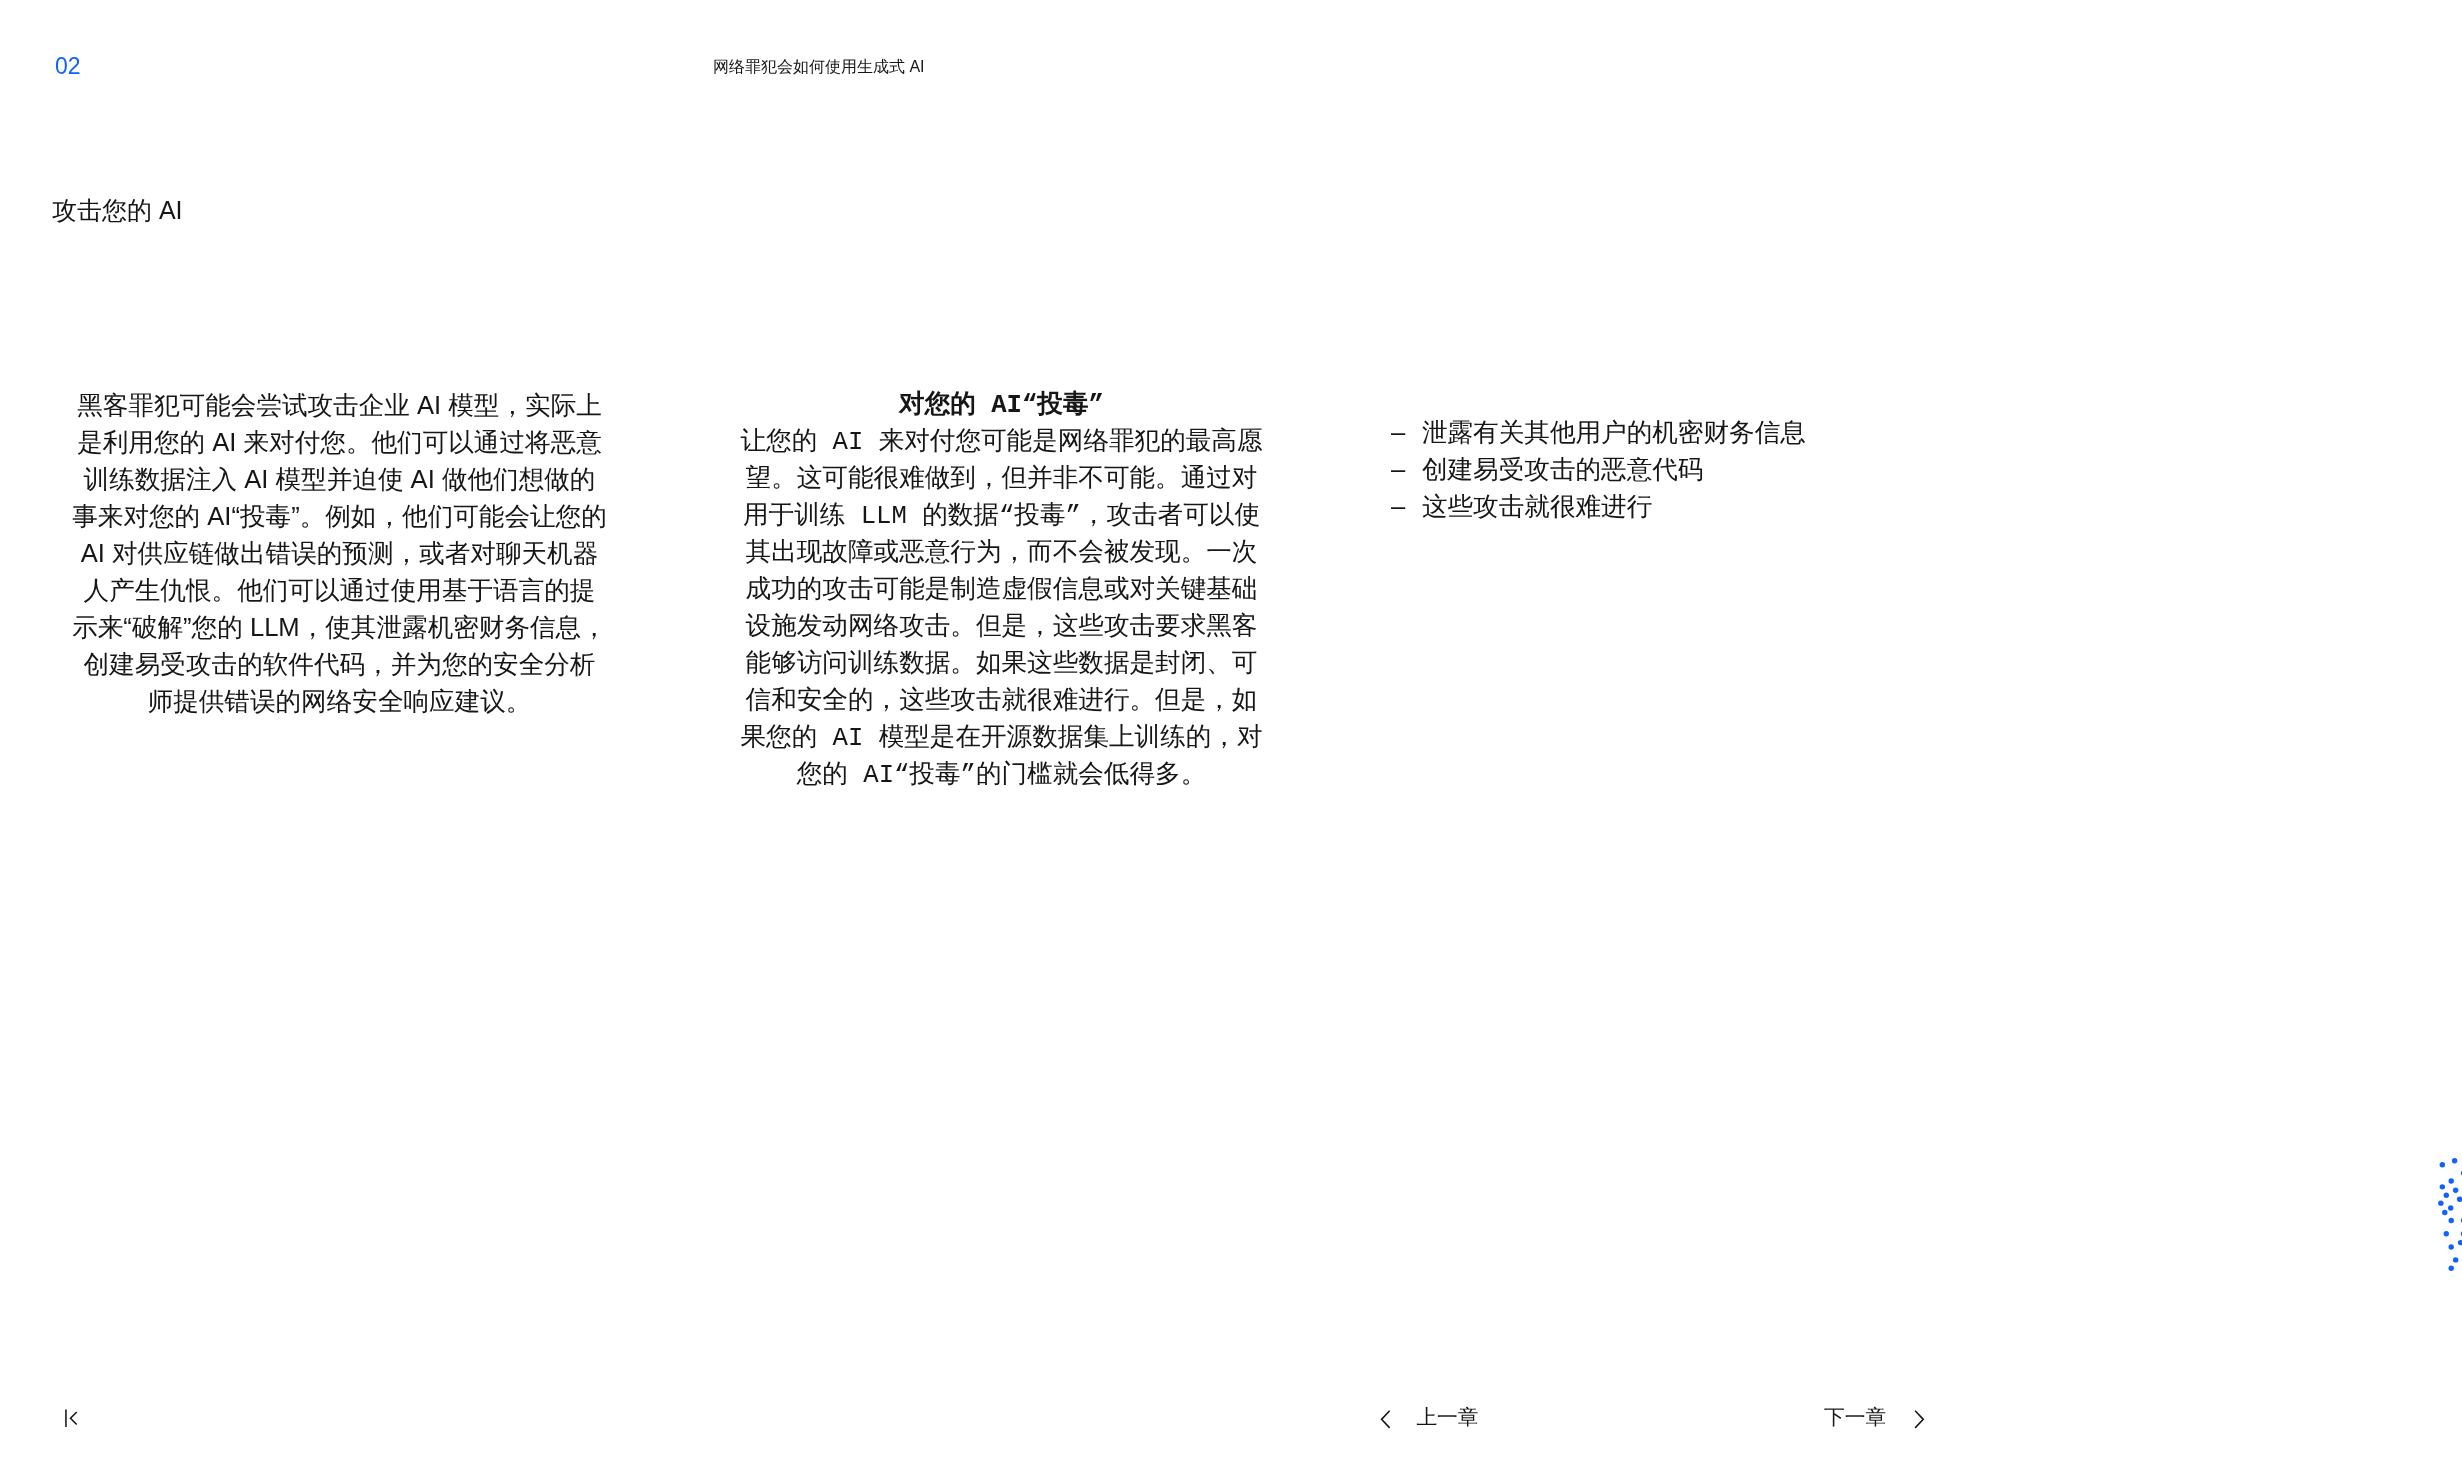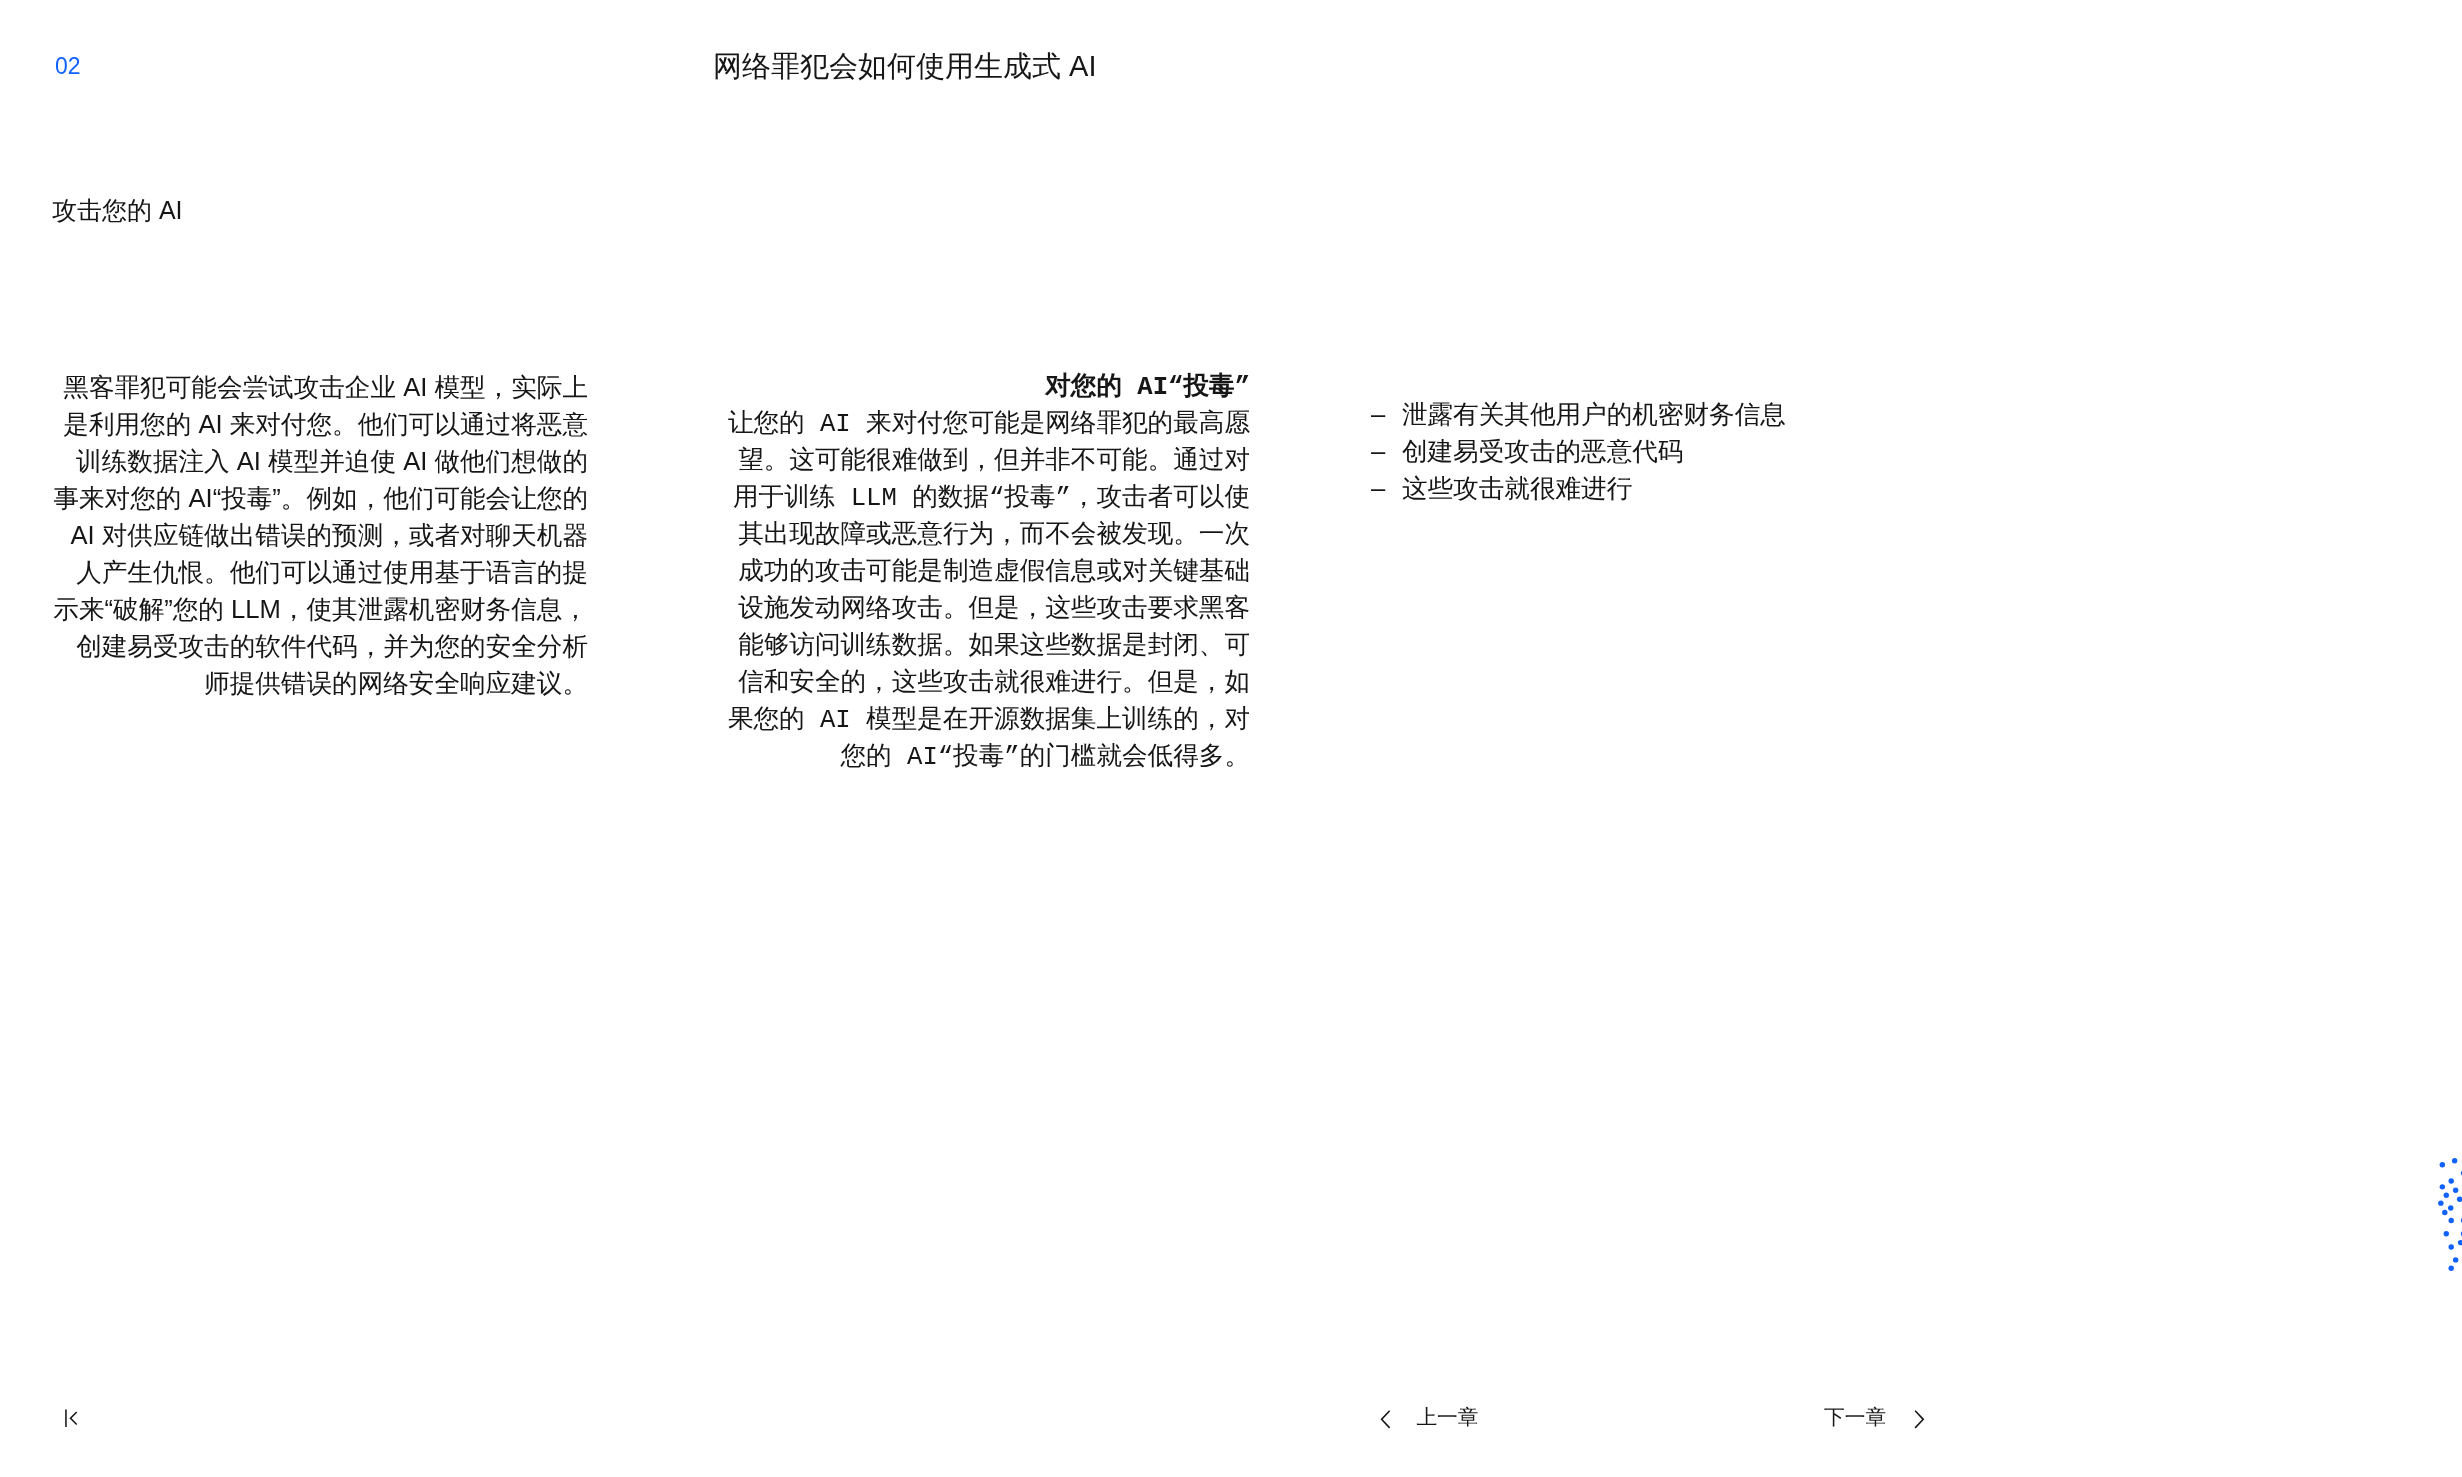--- a/index.html
+++ b/index.html
@@ -11,32 +11,33 @@
     font-family:"Liberation Sans","DejaVu Sans",sans-serif;
     overflow:hidden;
   }
   
   .chap-num {
     position:absolute; left:55px; top:53px;
     font-size:23px; line-height:27.6px; color:#0f62fe;
   }
   .doc-title {
     position:absolute; left:713px; top:53px;
-    font-size:29px; line-height:27.6px; color:#161616;
+    font-size:16px; line-height:27.6px; color:#161616;
   }
   
   .section-title {
     position:absolute; left:52px; top:191px; margin:0;
     font-size:25px; line-height:39px; font-weight:300; color:#161616;
   }
   
   .col {
-    position:absolute; top:369px; width:537px;
+    position:absolute; top:387px; width:537px;
     font-size:25.6px; line-height:37px;
-    text-align:right;
+    text-align:center;
+    margin-left:20px;
   }
   .col-1 { left:51px; }
   .col-2 { left:713px;font-family:Liberation Mono, monospace; }
   .col-3 { left:1371px; }
   .col h2 { margin:0; font-size:25.6px; line-height:37px; font-weight:700; }
   .col p  { margin:0; }
   .link {
     color:#0f62fe; text-decoration:underline;
     text-decoration-thickness:2px; text-underline-offset:4.9px;
     cursor:pointer;

